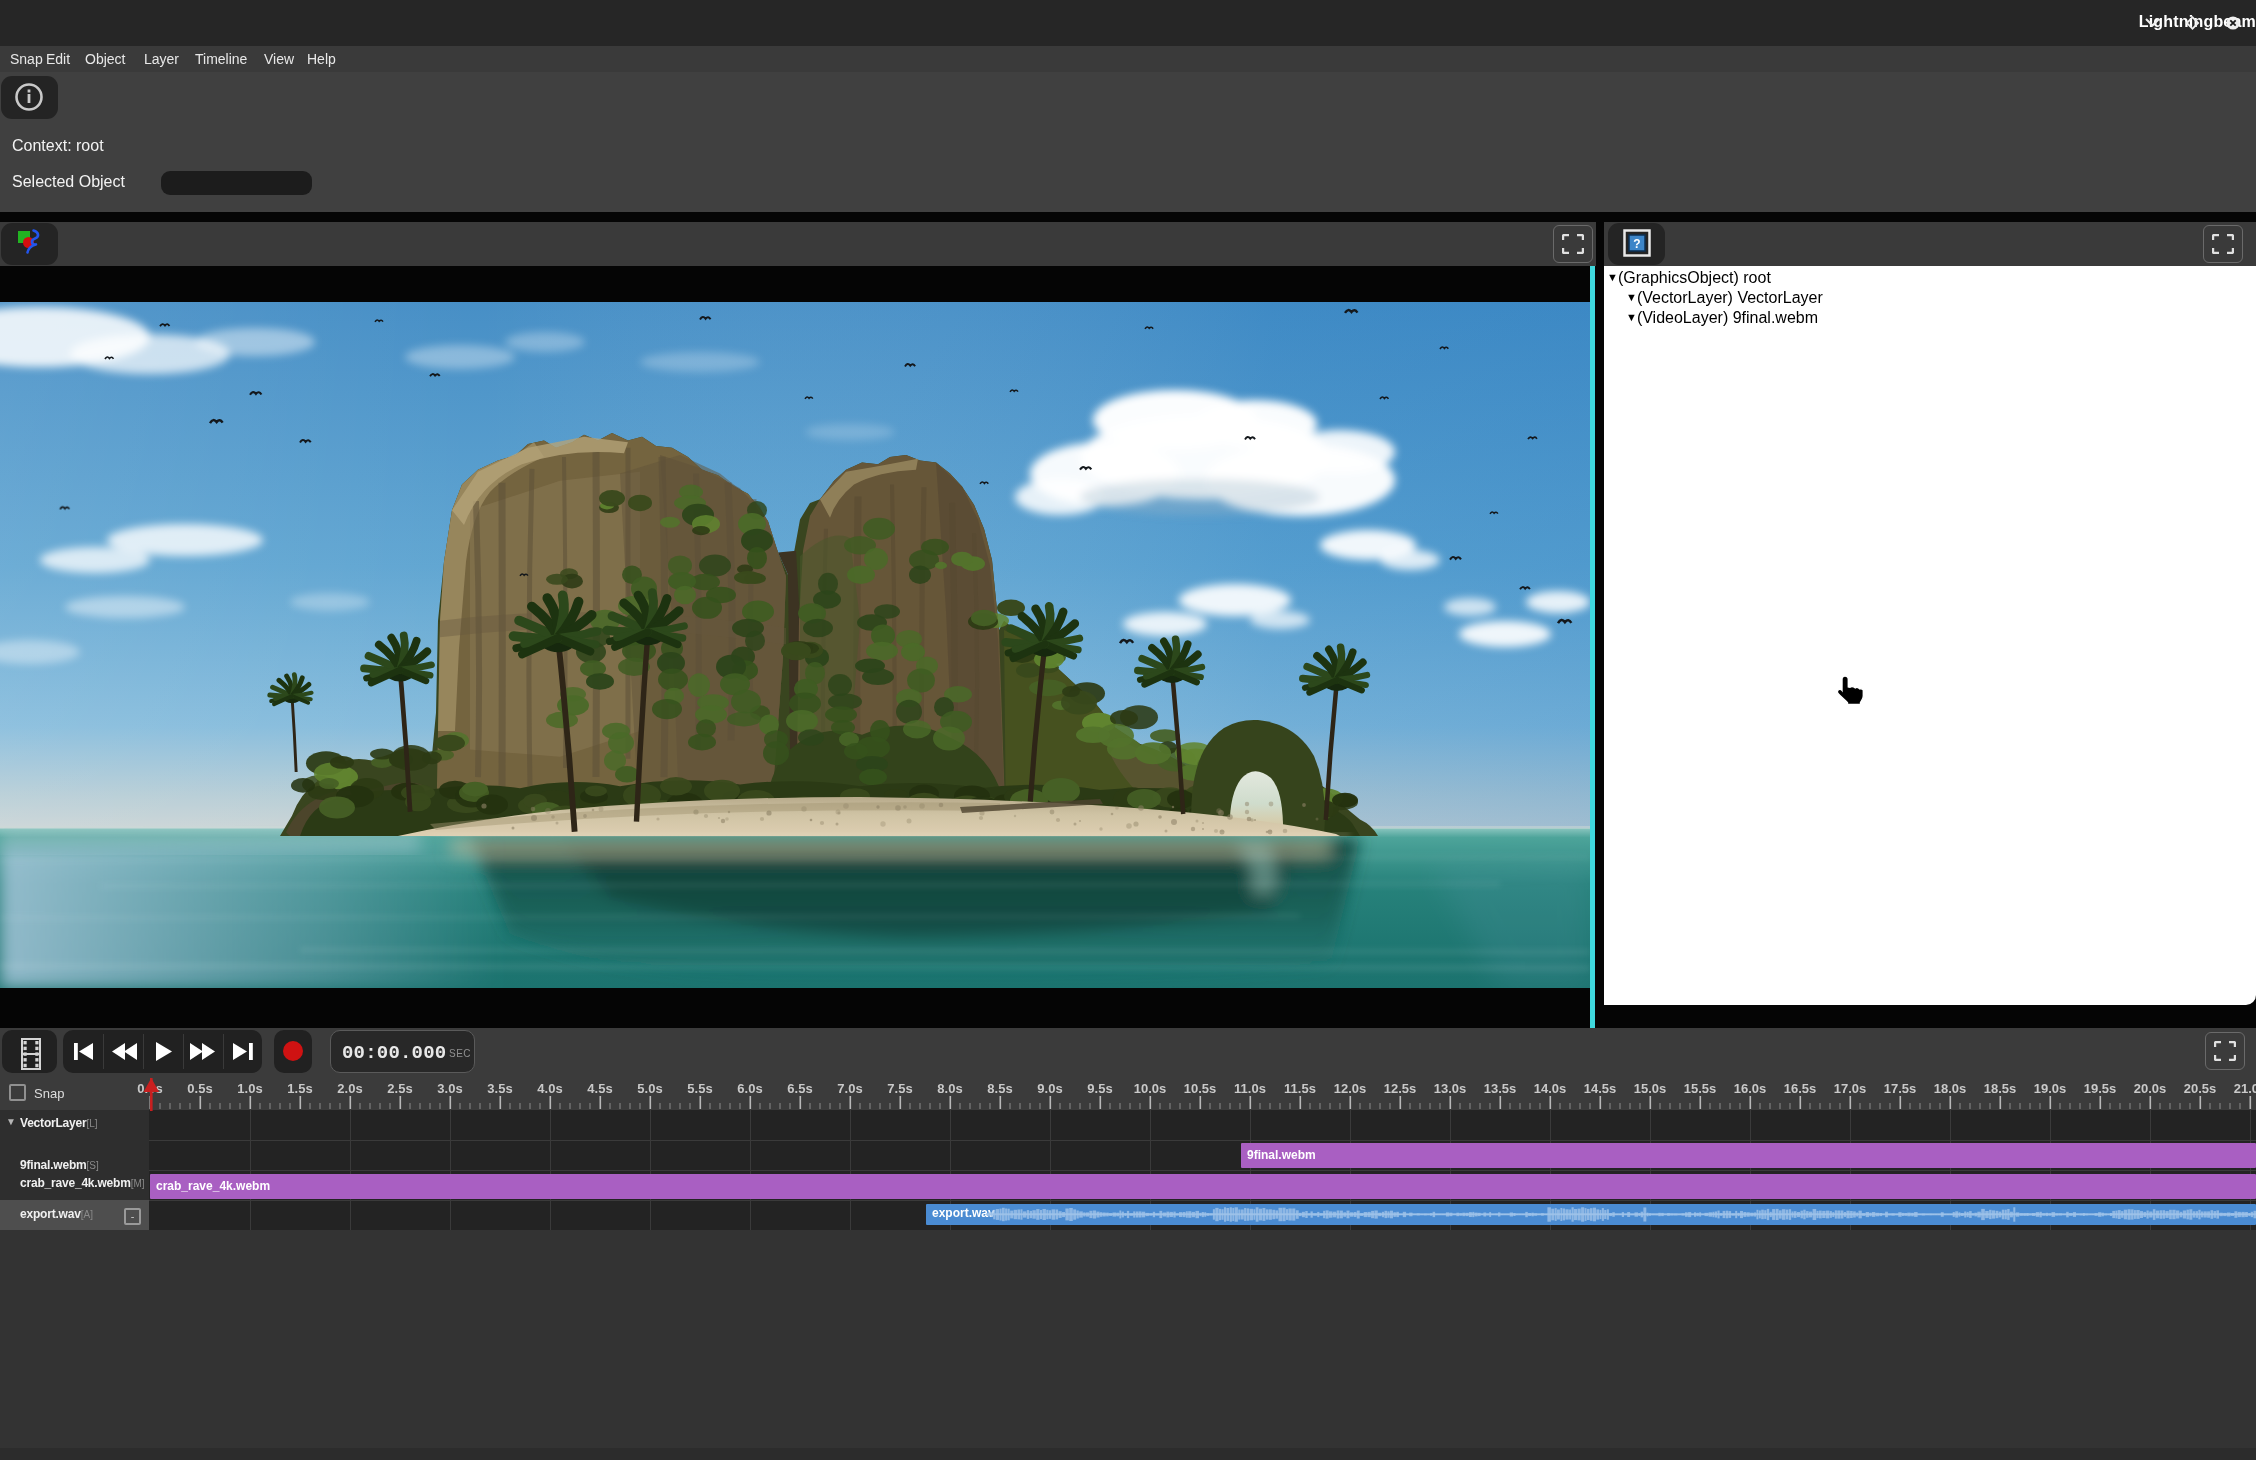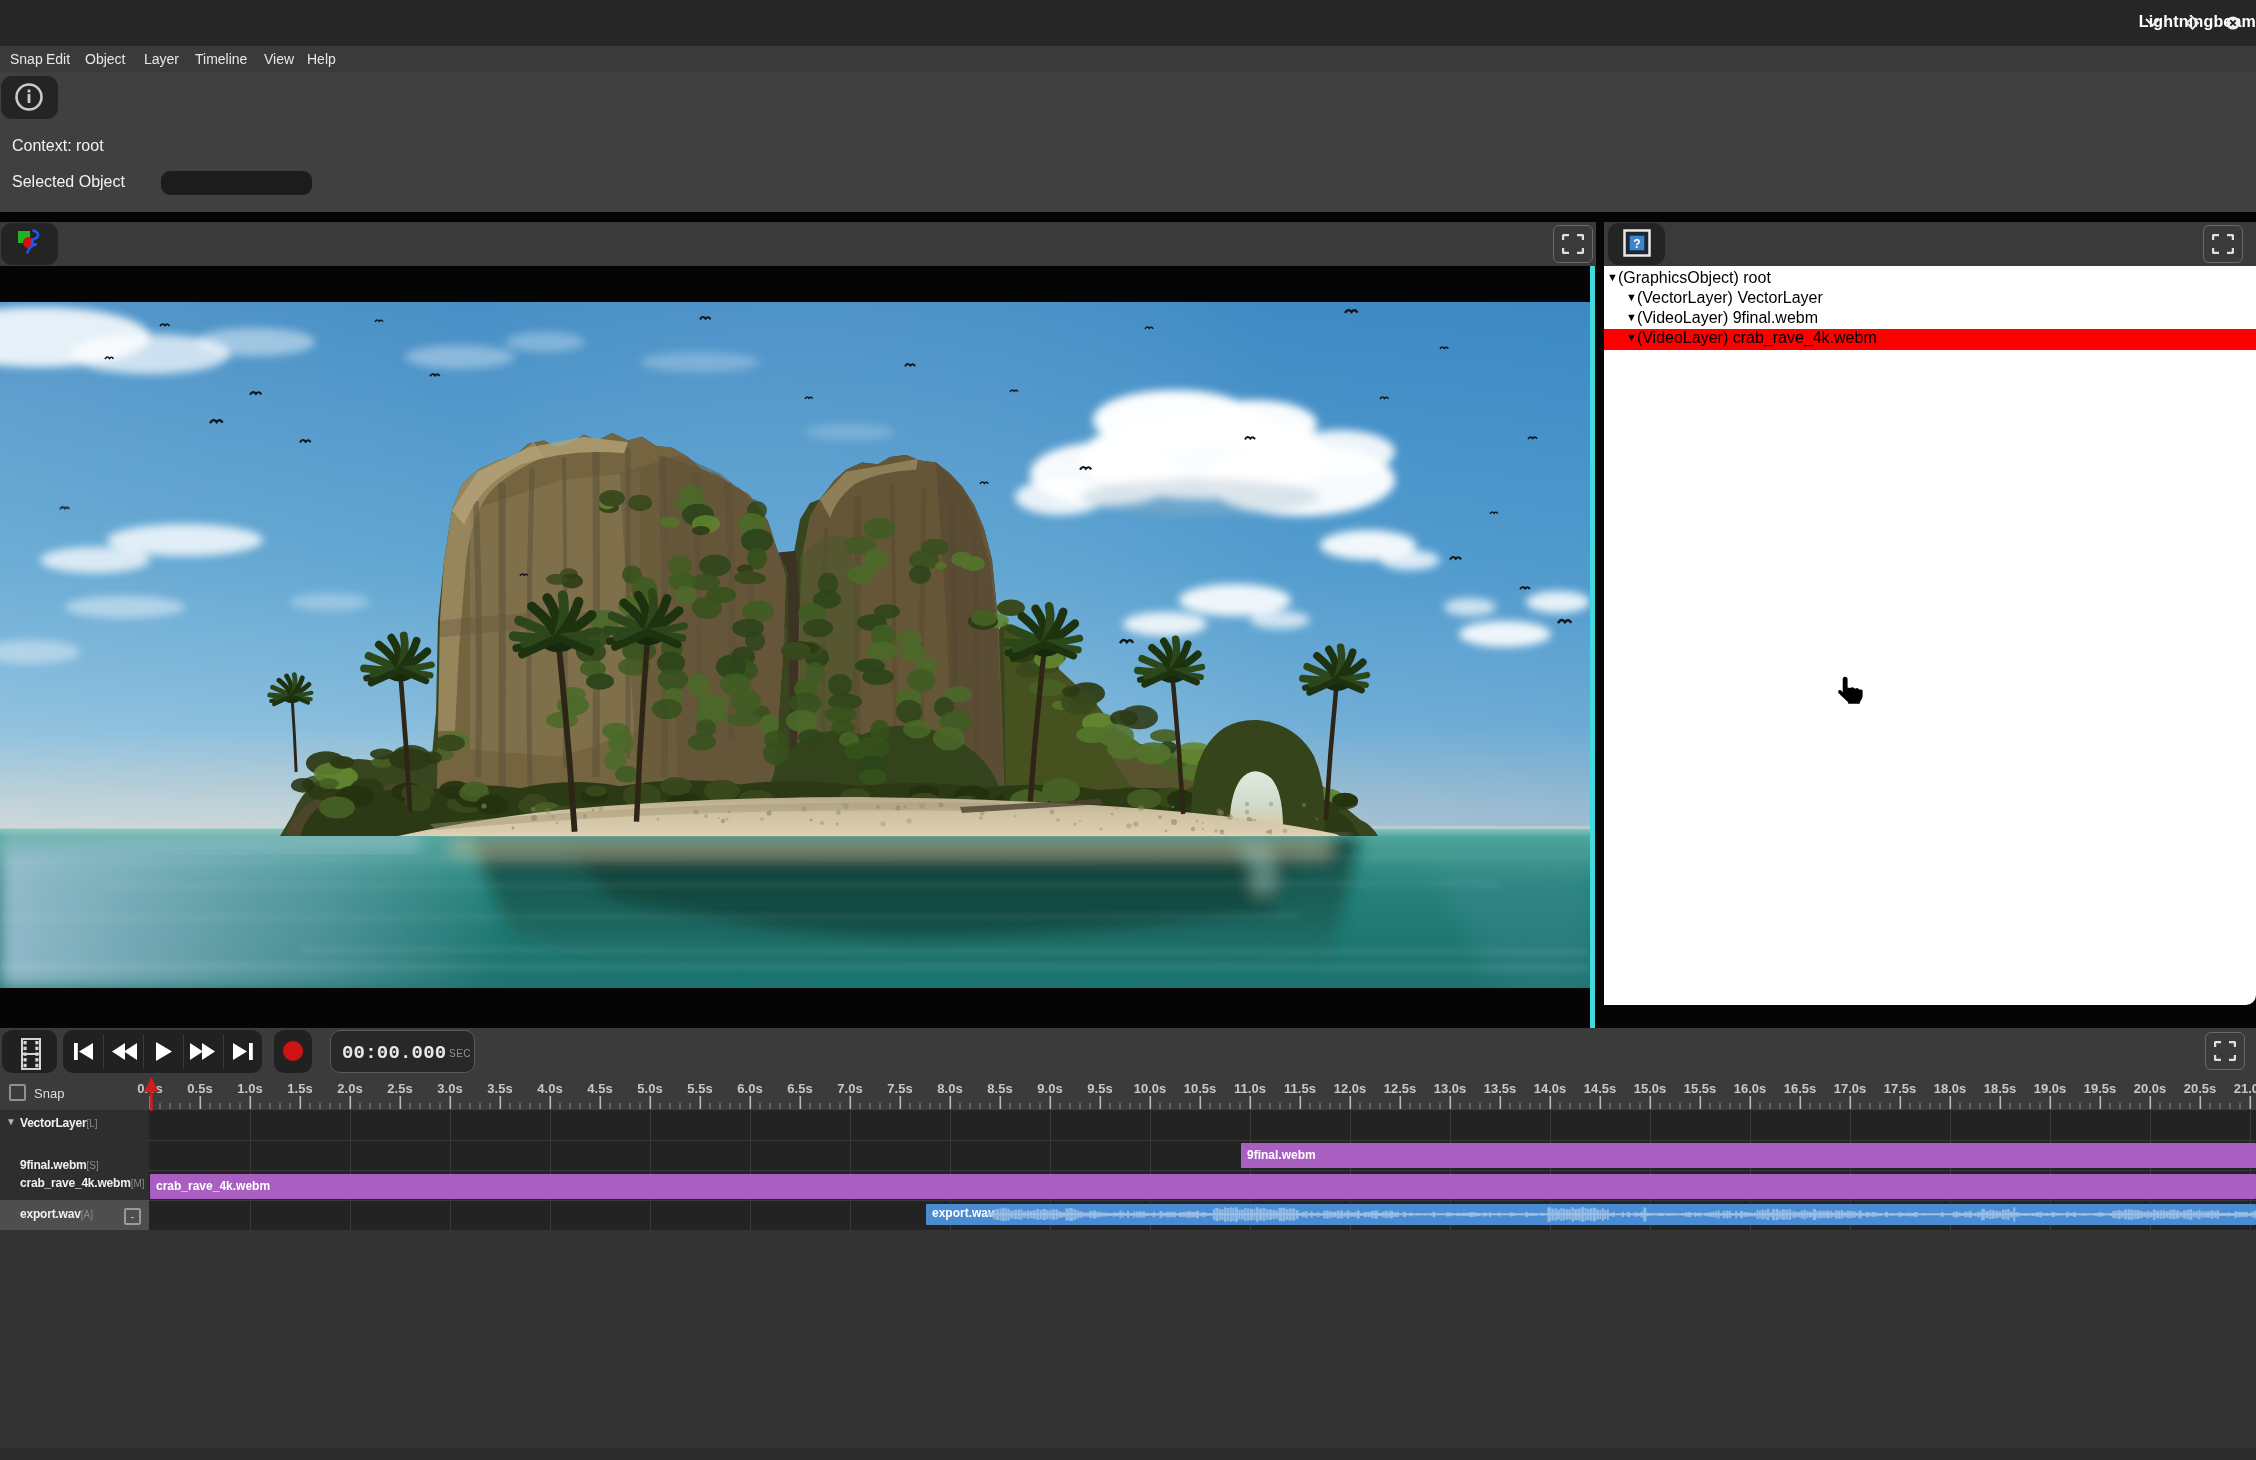--- a/index.html
+++ b/index.html
@@ -741,21 +741,20 @@
 <svg class="abs" style="left:2212px;top:234px" width="22" height="20" viewBox="0 0 22 20" xmlns="http://www.w3.org/2000/svg">
     <path d="M1 6 V2.2 A1.2 1.2 0 0 1 2.2 1 H7" stroke="#e0e0e0" stroke-width="2.4" fill="none"></path>
     <path d="M15 1 H19.8 A1.2 1.2 0 0 1 21 2.2 V6" stroke="#e0e0e0" stroke-width="2.4" fill="none"></path>
     <path d="M21 14 V17.8 A1.2 1.2 0 0 1 19.8 19 H15" stroke="#e0e0e0" stroke-width="2.4" fill="none"></path>
     <path d="M7 19 H2.2 A1.2 1.2 0 0 1 1 17.8 V14" stroke="#e0e0e0" stroke-width="2.4" fill="none"></path>
   </svg>
 <div class="abs treepanel">
     <div class="trow" style="top:3px;left:3px"><span class="tri">▼</span>(GraphicsObject) root</div>
     <div class="trow" style="top:23px;left:22px"><span class="tri">▼</span>(VectorLayer) VectorLayer</div>
     <div class="trow" style="top:43px;left:22px"><span class="tri">▼</span>(VideoLayer) 9final.webm</div>
-    <div class="trow redrow" style="top:63px"><span style="margin-left:22px"><span class="tri">▼</span>(VideoLayer) crab_rave_4k.webm</span></div>
   </div>
 <svg class="abs" style="left:1835px;top:674px" width="30" height="32" viewBox="0 0 30 32" xmlns="http://www.w3.org/2000/svg">
     <path d="M10 2 C12.4 2 13.3 3.6 13.3 5.5 L13.3 13 L15 13.2 C16 12.4 17.6 12.3 18.7 13 L20.3 13.9 C21.2 13.3 22.6 13.3 23.6 14 L24.8 14.9 C26.2 14.5 27.6 15 28.3 16.2 L28.3 22 C28.3 25 26.5 26.5 25.5 28.5 L25.5 30.5 L12.5 30.5 L12.5 28.8 C10 26 5.5 22.5 3 19.5 C1.6 17.8 2.8 15.4 5 15.4 C6 15.4 6.6 15.9 7 16.4 L7 5.5 C7 3.6 7.7 2 10 2 Z" fill="#000" stroke="#fff" stroke-width="1.4"></path>
   </svg>
 <div class="abs timeline">
     <div class="abs tbtn" style="left:2px;top:2px;width:55px;height:43px"></div>
     <div class="abs tbtn" style="left:63px;top:2px;width:199px;height:43px"></div>
     <div class="abs" style="left:103px;top:6px;width:1px;height:35px;background:#3a3a3a"></div>
     <div class="abs" style="left:143px;top:6px;width:1px;height:35px;background:#3a3a3a"></div>
     <div class="abs" style="left:183px;top:6px;width:1px;height:35px;background:#3a3a3a"></div>

